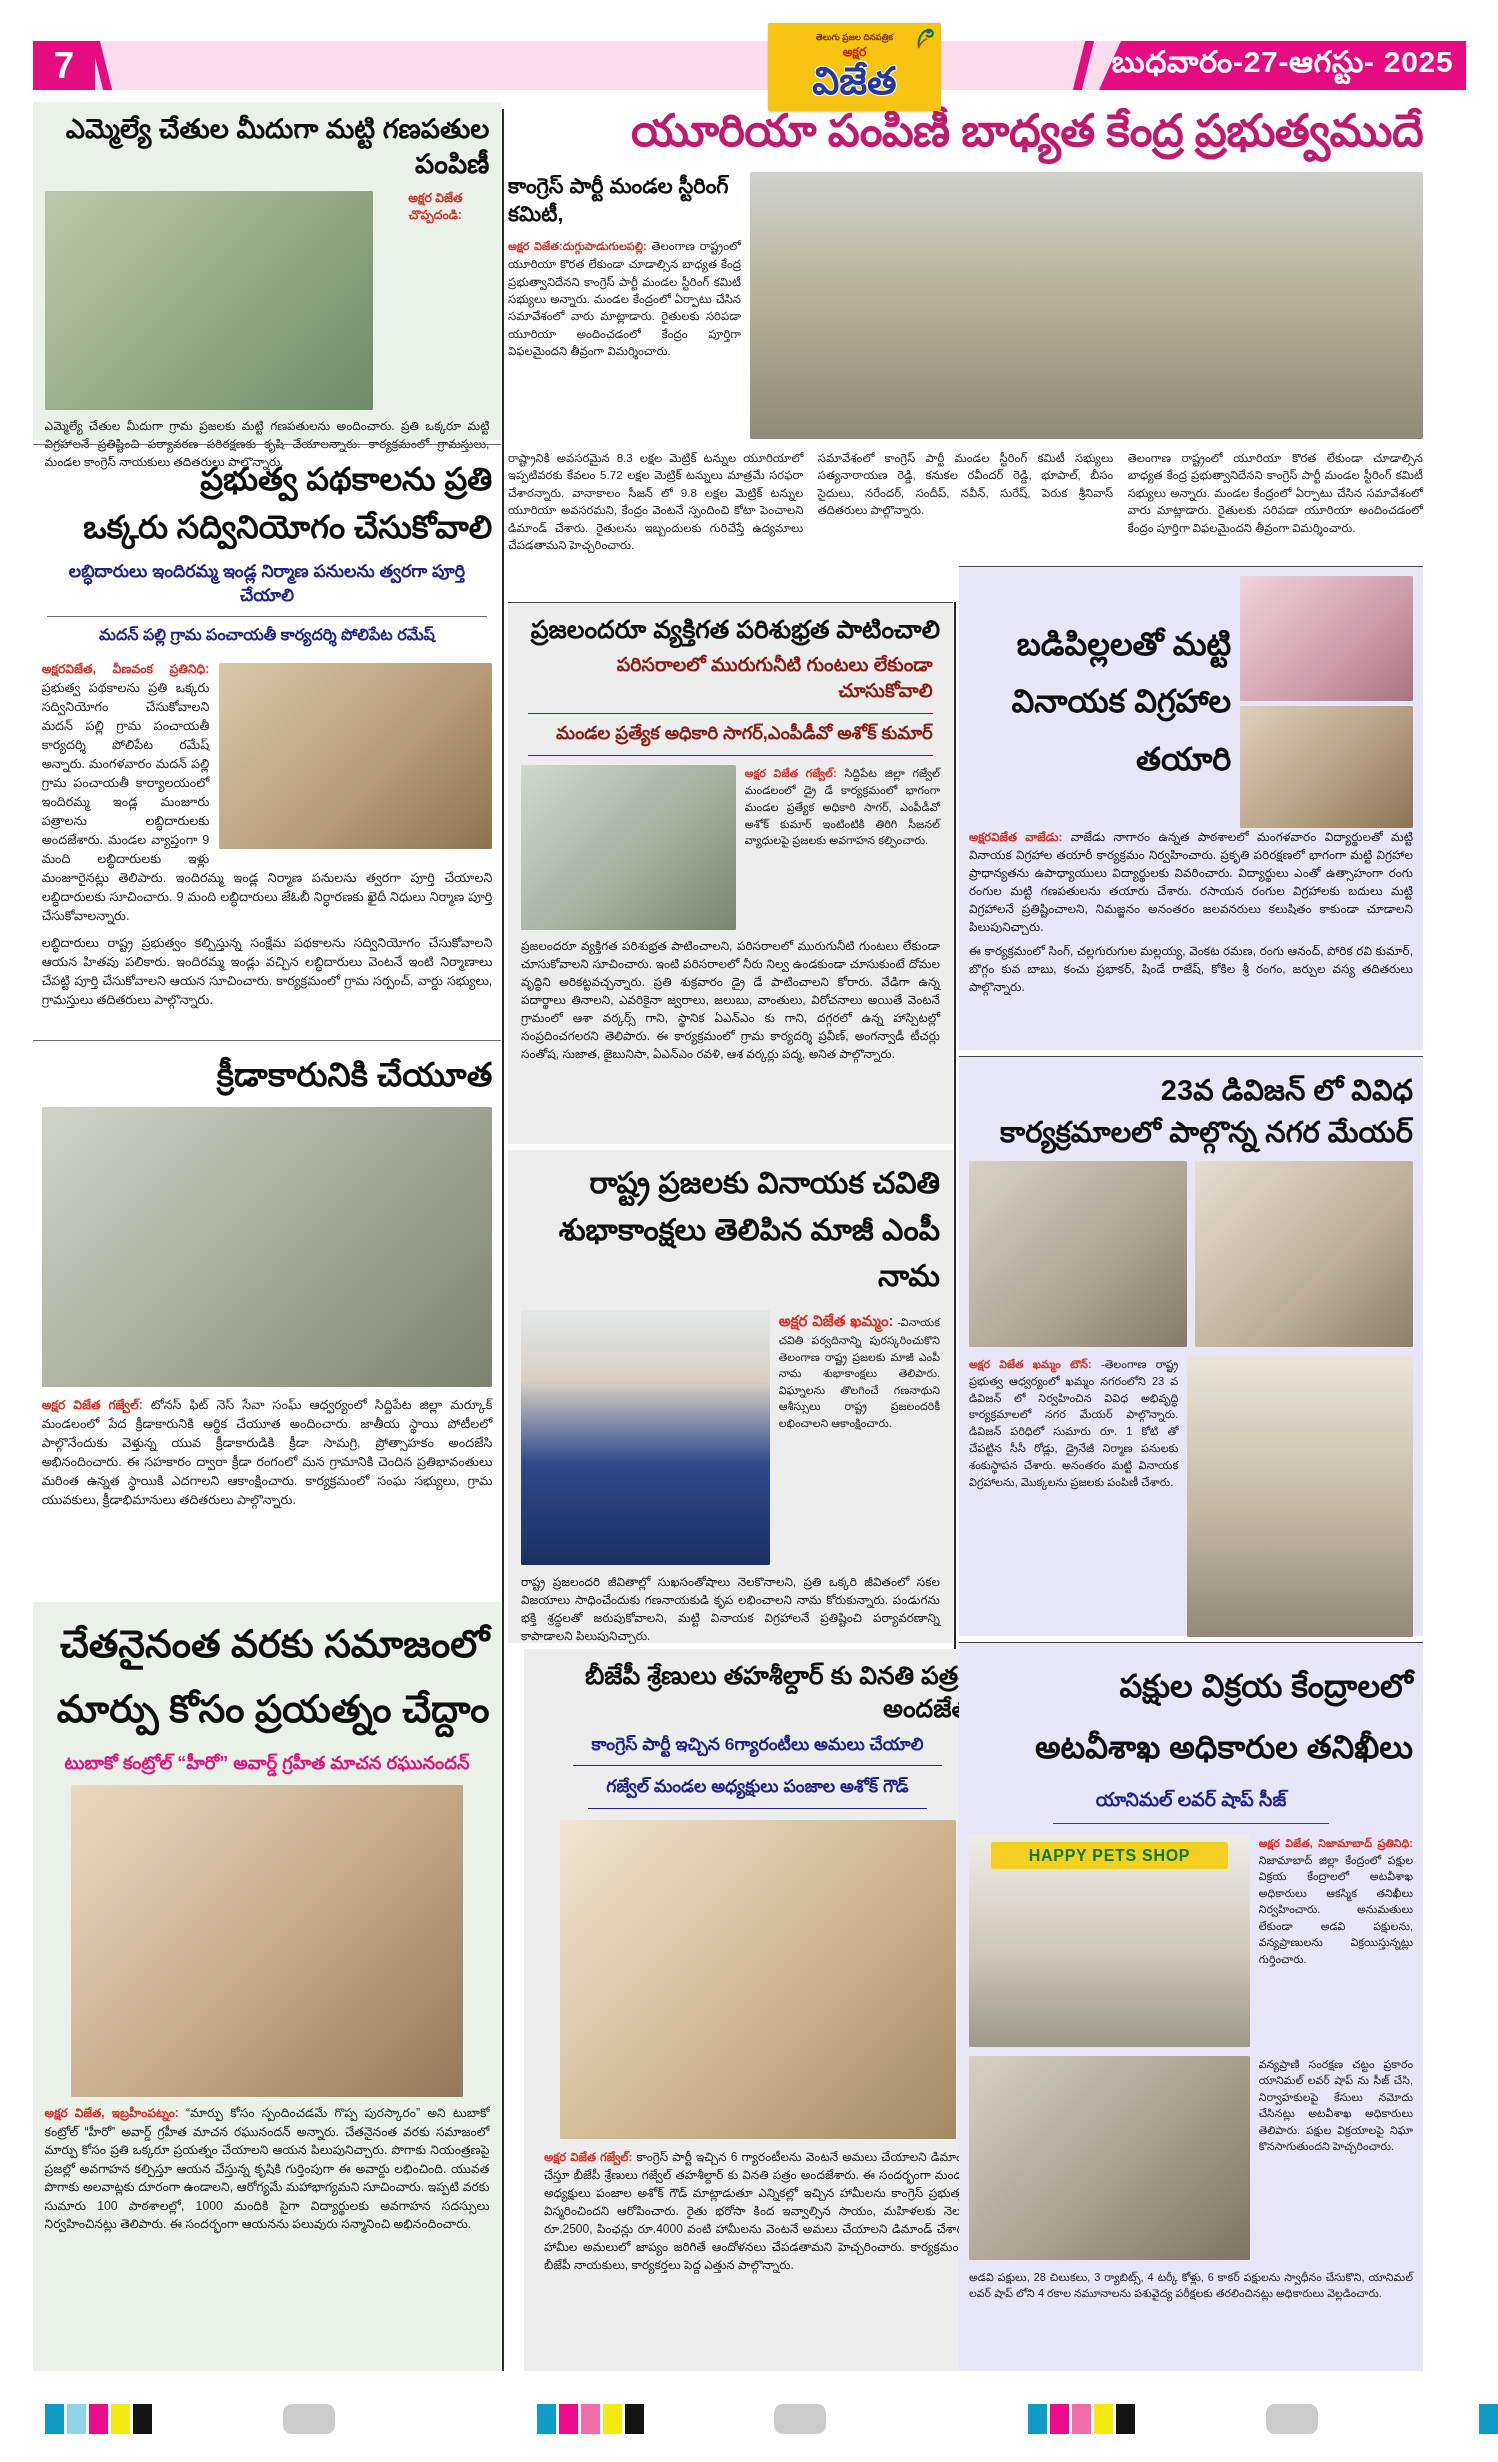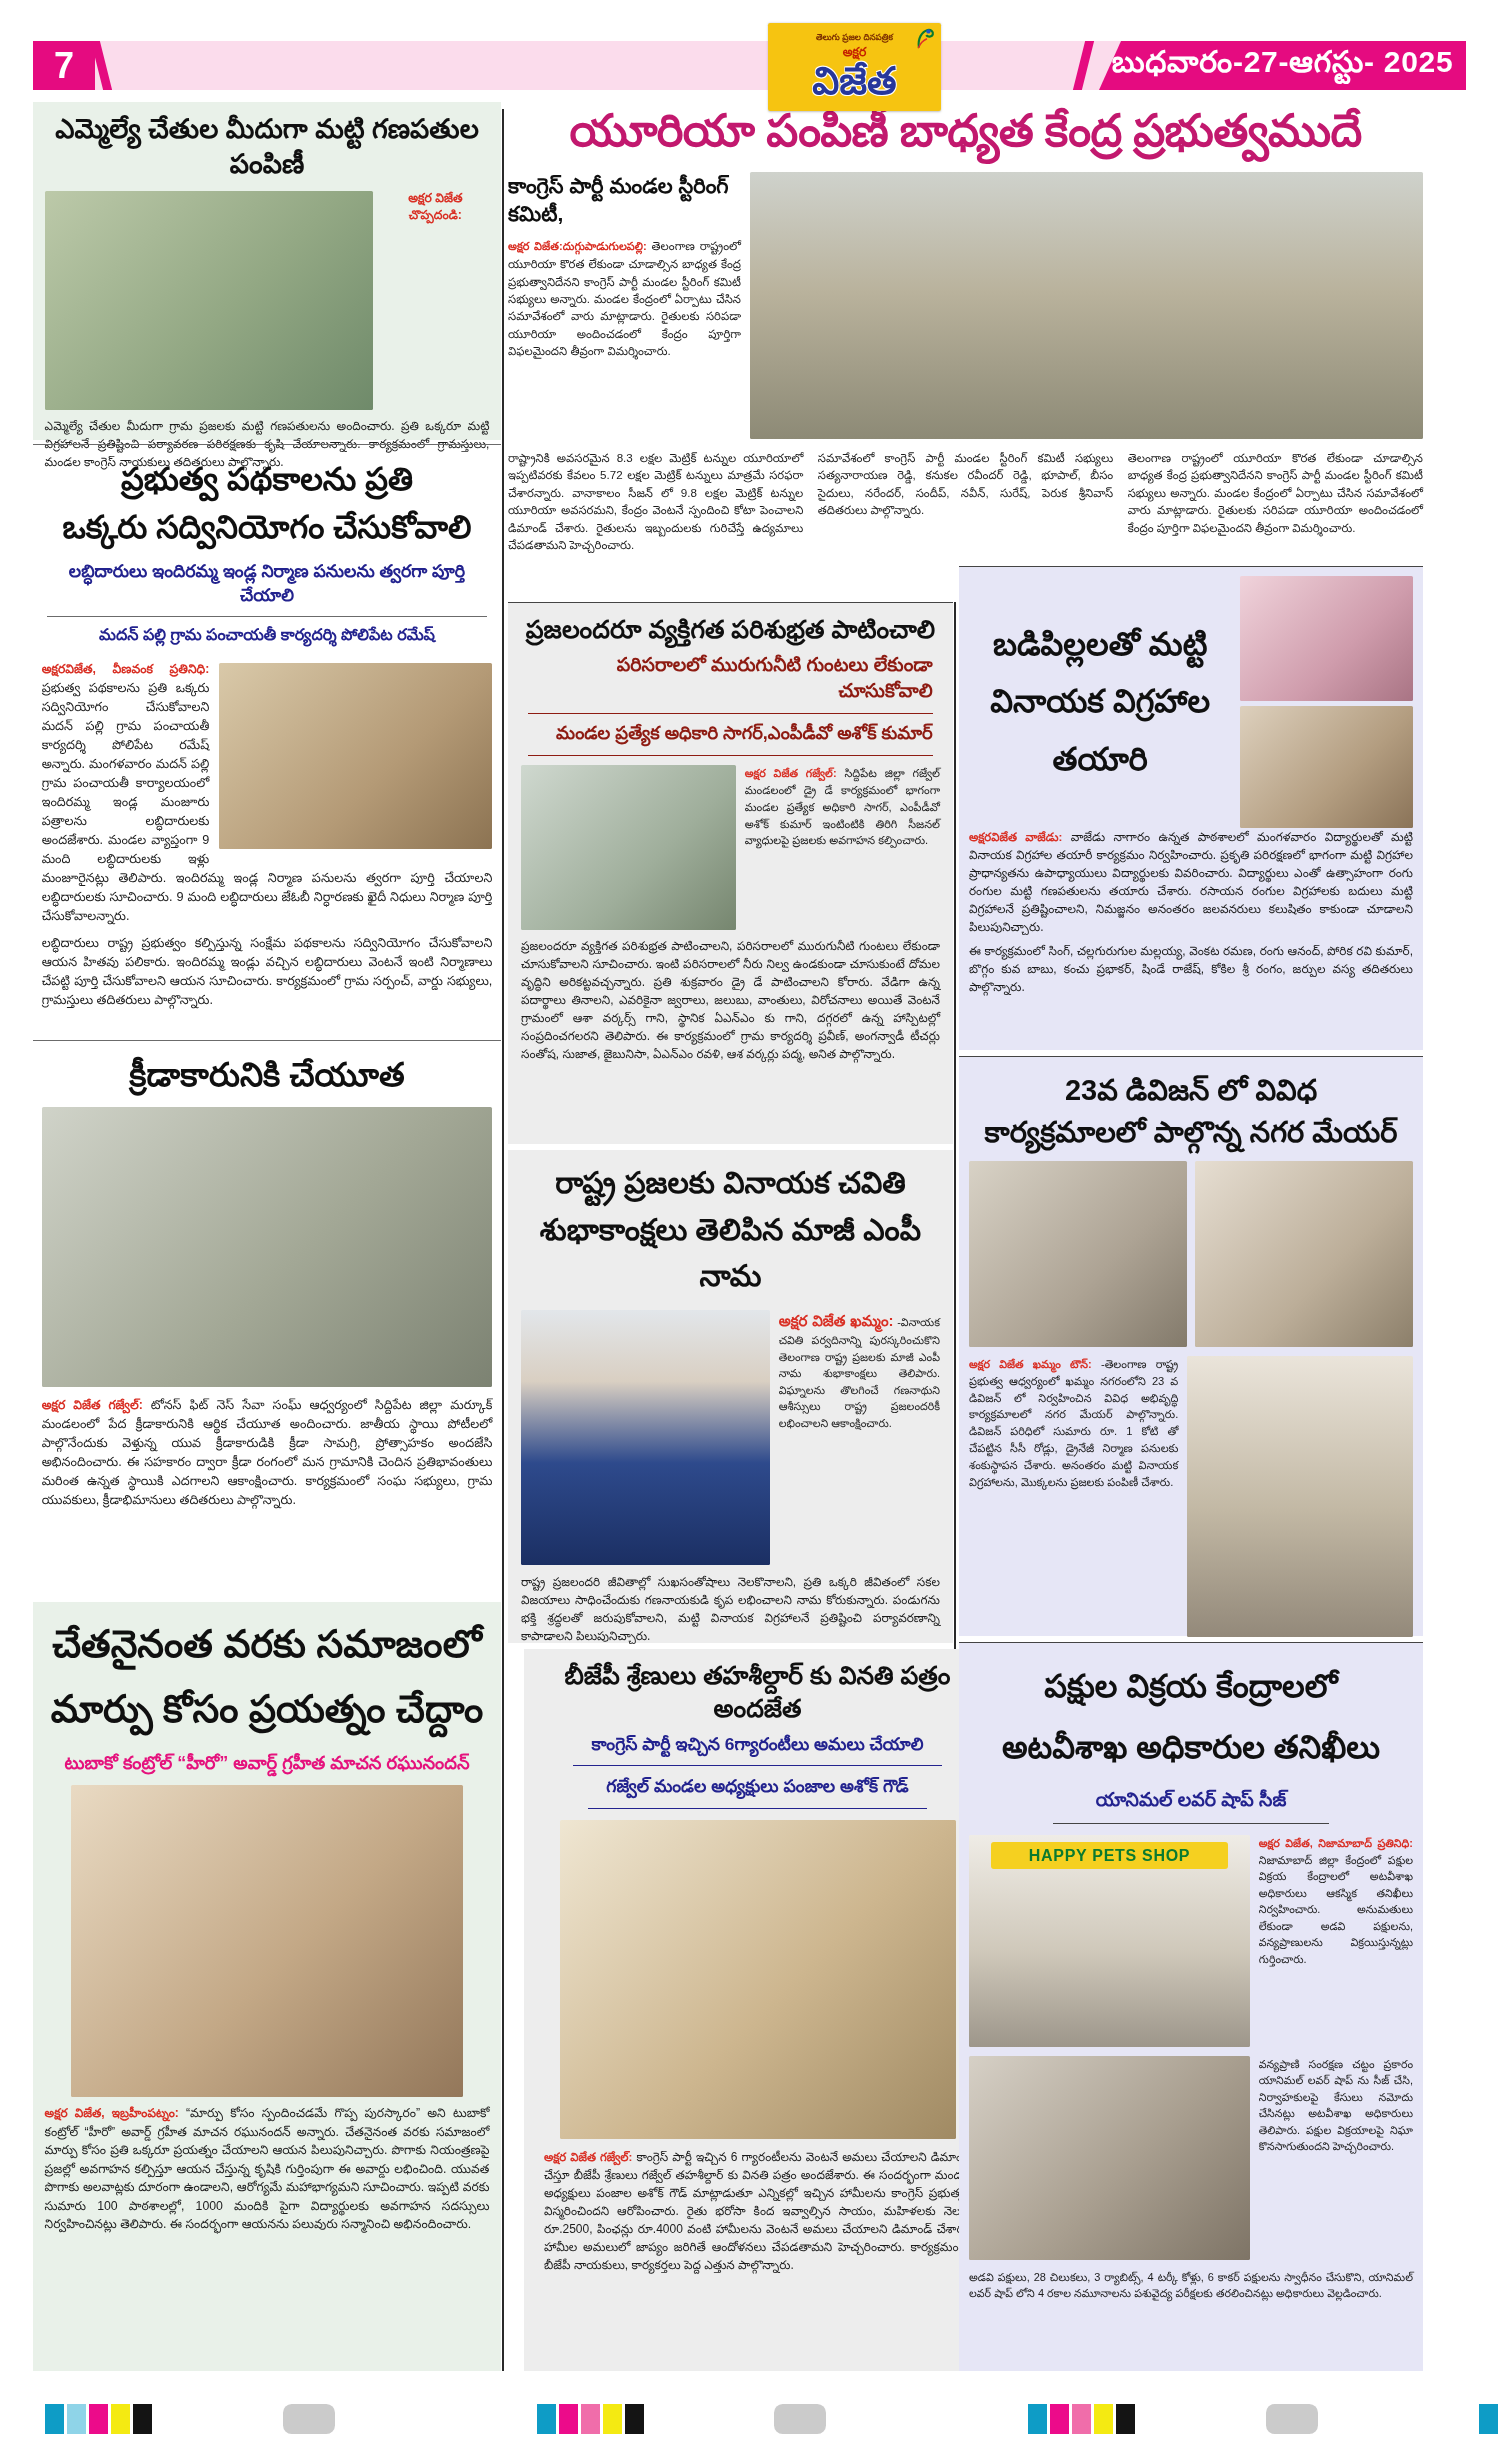--- a/index.html
+++ b/index.html
@@ -20,21 +20,21 @@
   .masthead{left:768px;top:23px;width:173px;height:88px;background:#f6c411;z-index:3;
             display:flex;flex-direction:column;align-items:center;justify-content:center;border-radius:2.2px;
             box-shadow:0 0.7px 2.2px rgba(0,0,0,.25)}
   .mh-tag{font-size:8.7px;color:#7a2c00;font-weight:bold}
   .mh-word{font-size:12.3px;color:#c52200;font-weight:bold;margin-top:0.7px}
   .mh-title{font-size:38px;font-weight:bold;color:#27379b;line-height:1.05;
             text-shadow:0.7px 0.7px 0 #fff,-0.7px -0.7px 0 #fff,0.7px -0.7px 0 #fff,-0.7px 0.7px 0 #fff}
   .peacock{position:absolute;right:5.8px;top:4.4px}
 
   
-  .headline{font-weight:bold;color:#101010;text-align:center;line-height:1.3}
+  .headline{font-weight:bold;color:#101010;text-align:right;line-height:1.3}
   .hl-magenta{color:#c2186e}
   .dl{color:#d93025;font-weight:bold}
   .sub-blue{color:#23238f;font-weight:bold;text-align:center}
   .sub-red{color:#8e1b12;font-weight:bold;text-align:right}
   .sub-pink{color:#e5127d;font-weight:bold;text-align:center}
   .body-txt{text-align:justify;color:#1c1c1c;line-height:1.5}
   .row{display:flex;gap:8.7px}
   .photo{position:relative;flex-shrink:0;border-radius:1.5px}
   .rule-b{border-bottom:1.5px solid #6b6b6b}
   .box-mint{background:#e9f1e9}

